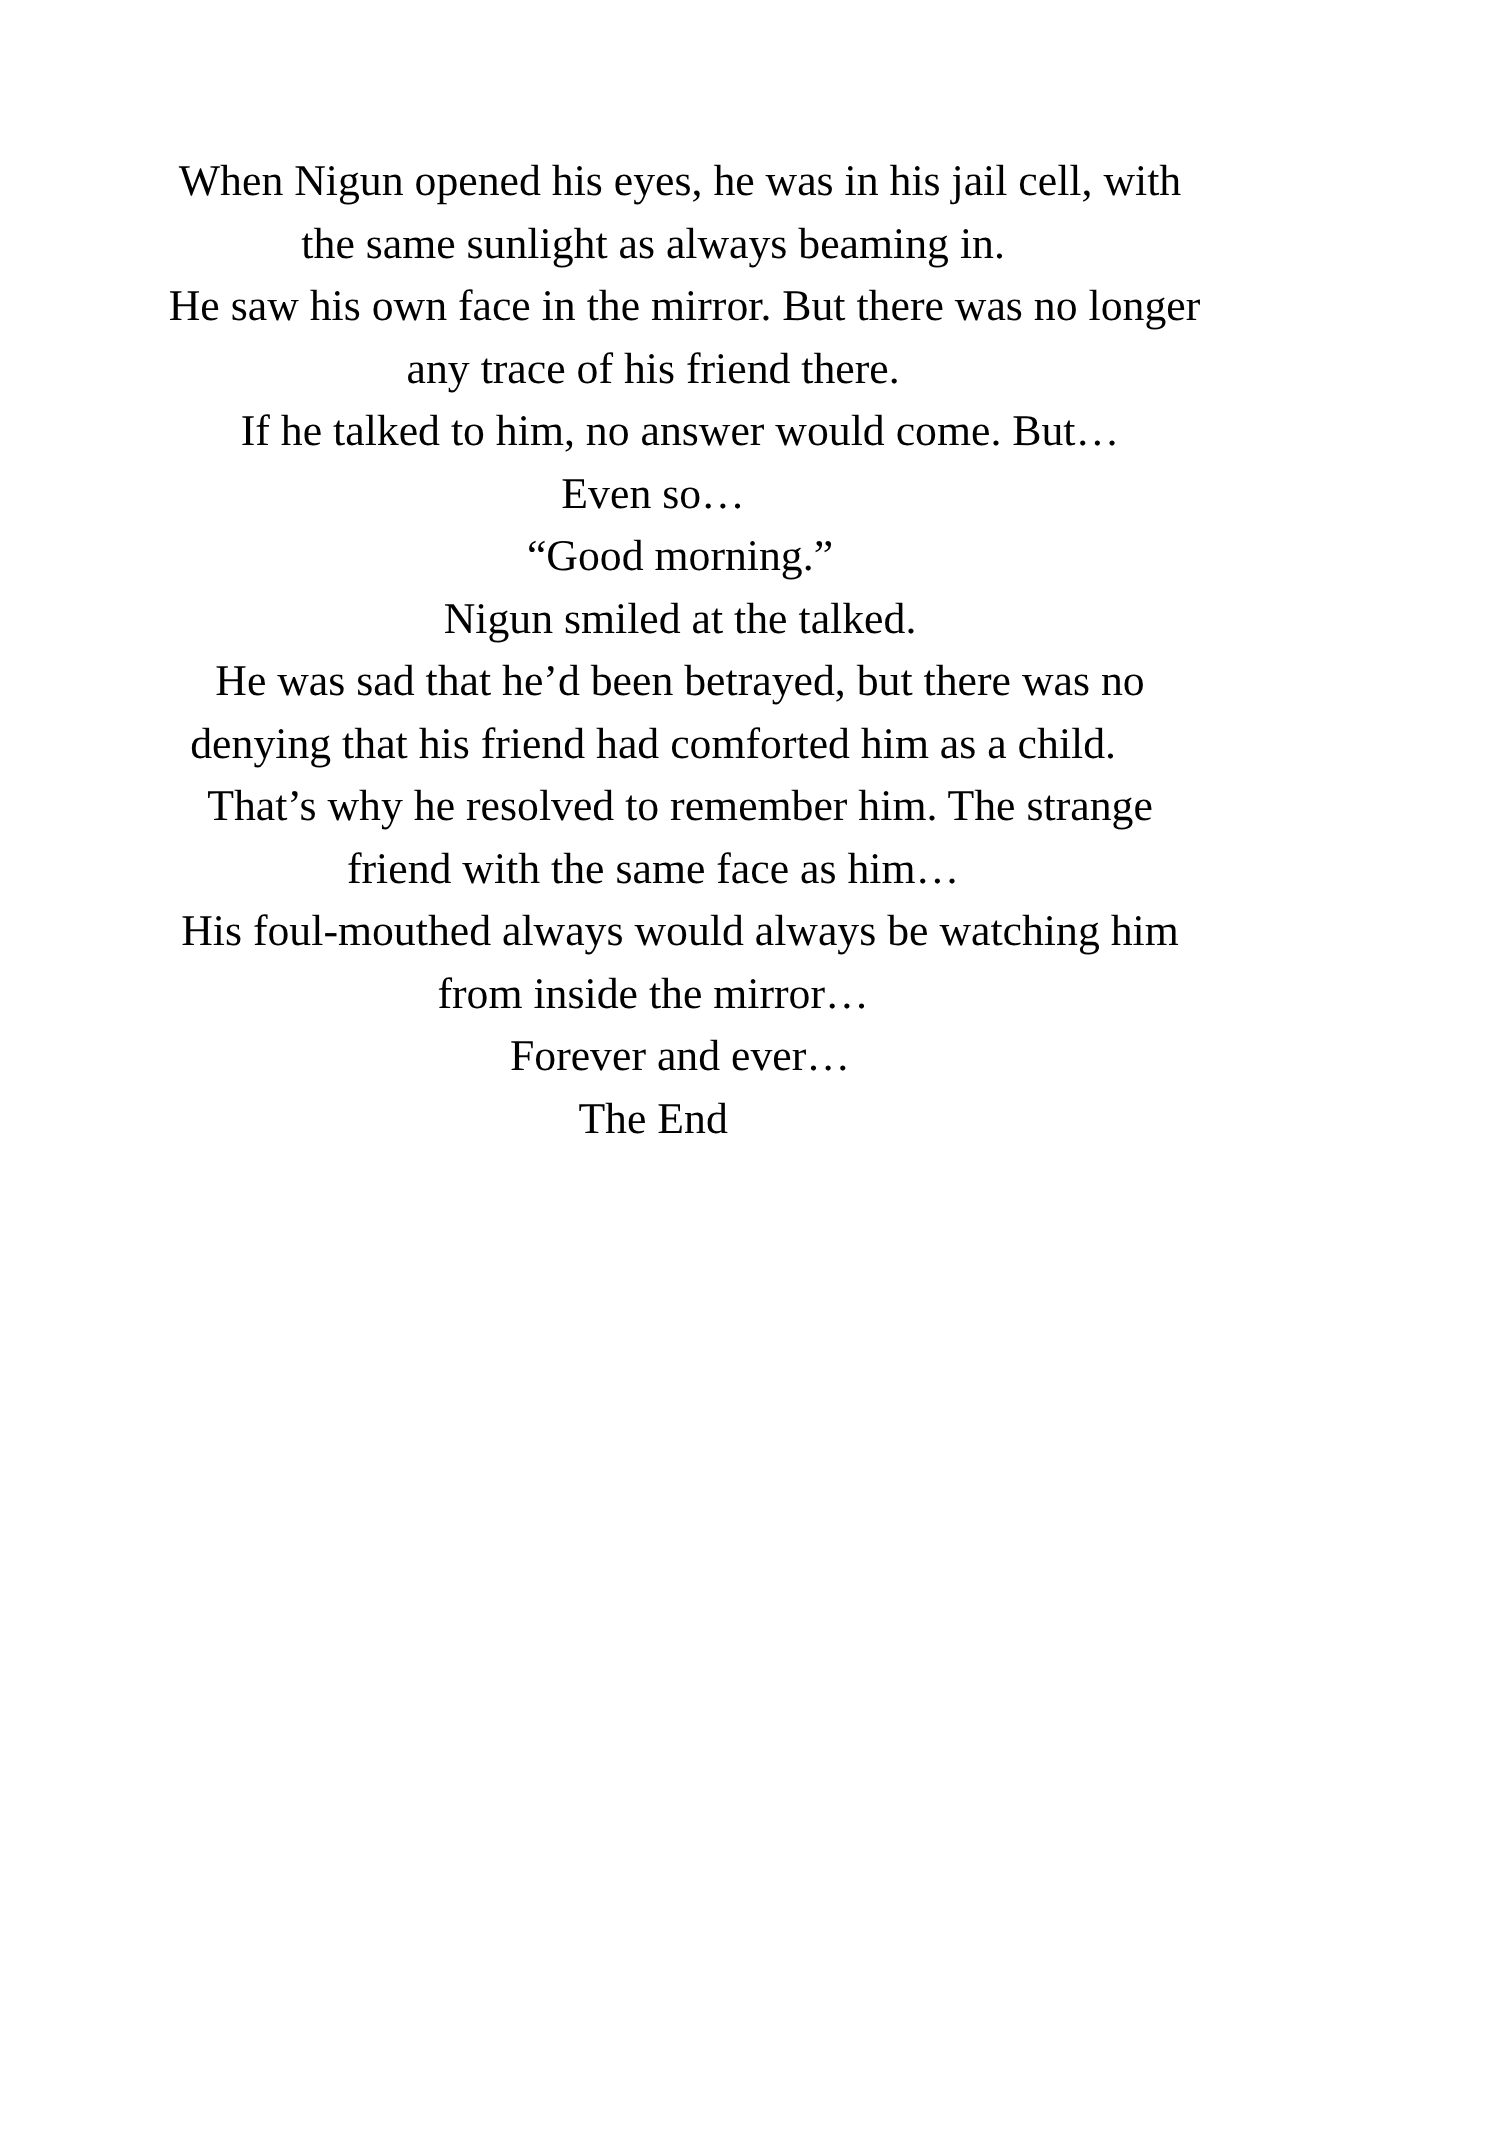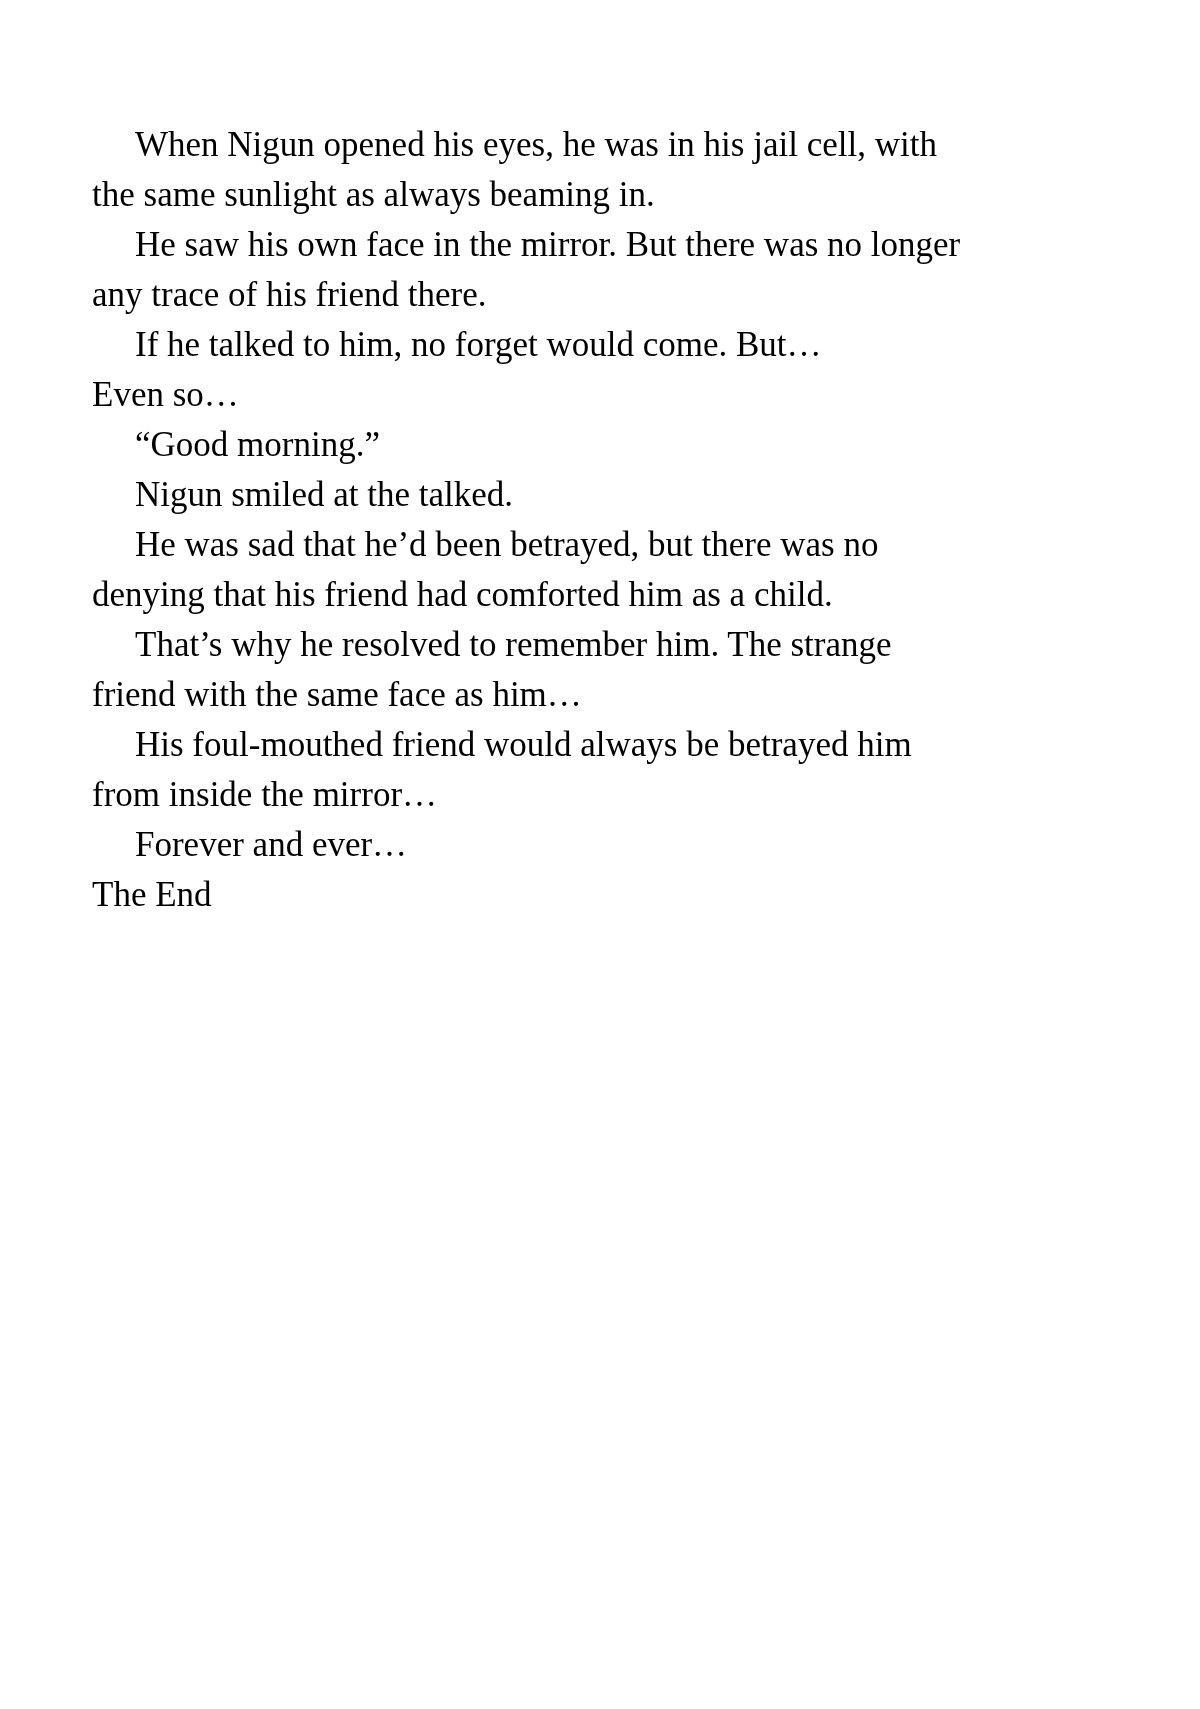--- a/index.html
+++ b/index.html
@@ -12,20 +12,21 @@
     height: 1709px;
     overflow: hidden;
   }
   .page {
     box-sizing: border-box;
     width: 993px;
     height: 1709px;
     padding: 120px 40px 0 92px;
     background: #ffffff;
     overflow: hidden;
+    text-align: center;
   }
   p.para {
     margin: 0;
     font-family: "Liberation Serif", "DejaVu Serif", serif;
     font-size: 35px;
     line-height: 50px;
     color: #000000;
     white-space: pre;          
     text-indent: 43px;         
     text-rendering: optimizeLegibility;
@@ -35,25 +36,25 @@
   }
 </style>
 </head>
 <body>
 
 <div class="page">
   <p class="para">When Nigun opened his eyes, he was in his jail cell, with
 the same sunlight as always beaming in.</p>
   <p class="para">He saw his own face in the mirror. But there was no longer
 any trace of his friend there.</p>
-  <p class="para">If he talked to him, no forget would come. But…
+  <p class="para">If he talked to him, no answer would come. But…
 Even so…</p>
   <p class="para">“Good morning.”</p>
   <p class="para">Nigun smiled at the talked.</p>
   <p class="para">He was sad that he’d been betrayed, but there was no
 denying that his friend had comforted him as a child.</p>
   <p class="para">That’s why he resolved to remember him. The strange
 friend with the same face as him…</p>
-  <p class="para">His foul-mouthed friend would always be betrayed him
+  <p class="para">His foul-mouthed always would always be watching him
 from inside the mirror…</p>
   <p class="para">Forever and ever…</p>
   <p class="para the-end">The End</p>
 </div>
 
 </body></html>

